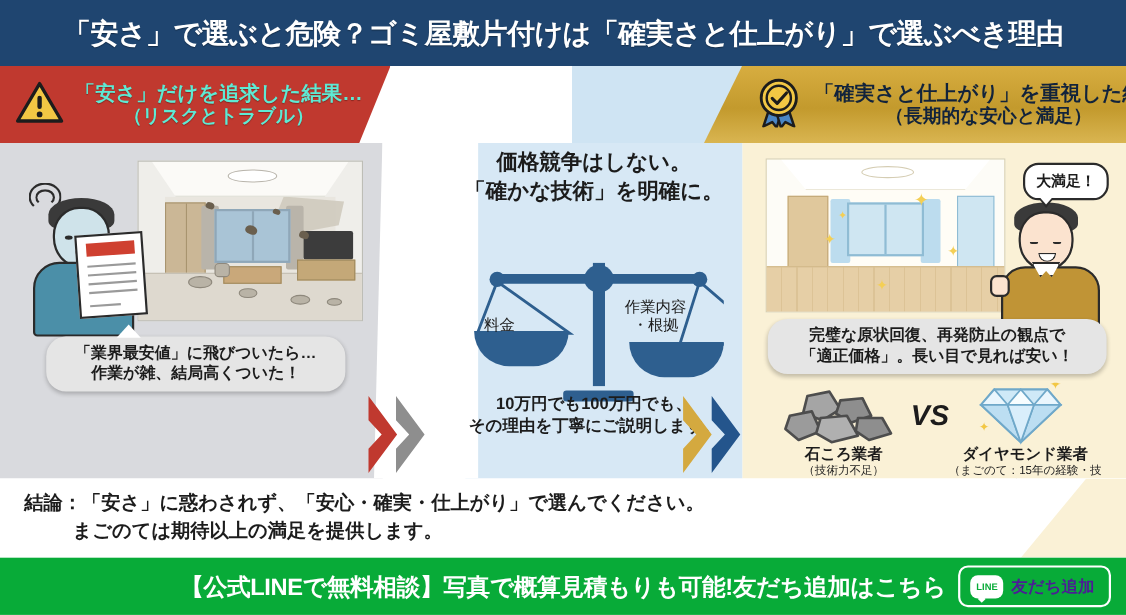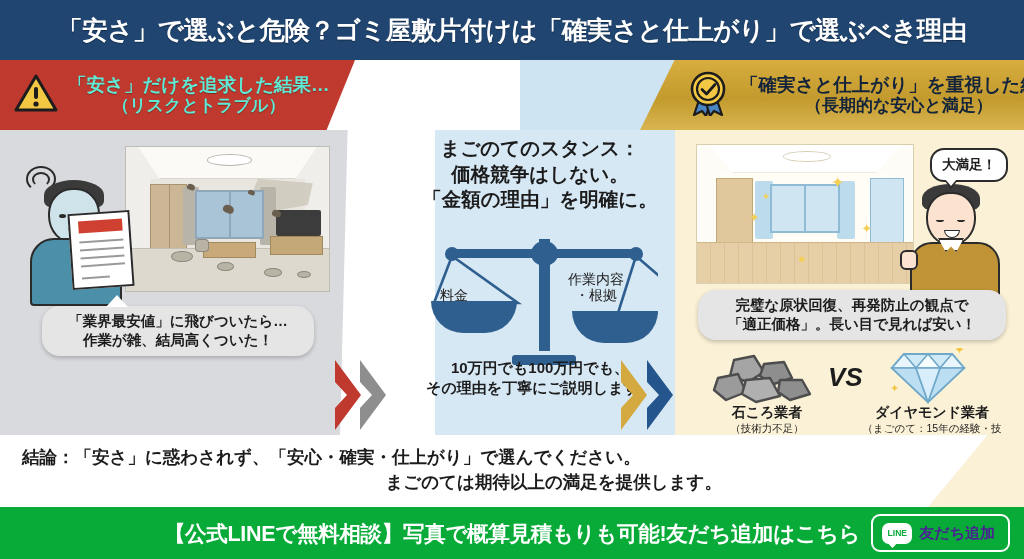--- a/index.html
+++ b/index.html
@@ -267,21 +267,21 @@
     background: #ffffff;
   }
   .conclusion .cshade {
     position:absolute; right:0; top:0; width: 96px; height: 72px; background:#faf1d6;
     clip-path: polygon(62% 0, 100% 0, 100% 100%, 0 100%);
   }
   .conclusion .ctext {
     position: absolute; left: 22px; top: 10px; width: 700px;
     color: #1c1c1c; font-size: 17.5px; font-weight: bold; line-height: 1.42;
   }
-  .conclusion .ctext .l2 { padding-left: 44px; text-align: right; }
+  .conclusion .ctext .l2 { padding-left: 44px; }
 
   
   .cta {
     position: absolute; left: 0; top: 507px; width: 1024px; height: 52px;
     background: #08ab38;
     display: flex; align-items: center; justify-content: center;
   }
   .cta .cta-text {
     color: #ffffff; font-size: 21.5px; font-weight: bold; white-space: nowrap;
     letter-spacing: -0.3px;
@@ -397,23 +397,22 @@
       </div>
     </div>
 
     <div class="bubble bubble-left">
       <span>「業界最安値」に飛びついたら…</span>
       <span>作業が雑、結局高くついた！</span>
     </div>
 
 
     <div class="mid-stance">
-      <div>まごのてのスタンス：</div>
       <div>価格競争はしない。</div>
-      <div>「金額の理由」を明確に。</div>
+      <div>「確かな技術」を明確に。</div>
     </div>
 
     <div class="scale-wrap">
       <div class="scale-beam"></div>
       <div class="scale-post"></div>
       <div class="scale-base"></div>
       <div class="scale-knob"></div>
       <svg style="position:absolute;left:0;top:0;width:230px;height:140px;" viewBox="0 0 230 140">
         <circle cx="24" cy="29" r="7" fill="#2e5f8f"></circle>
         <circle cx="208" cy="29" r="7" fill="#2e5f8f"></circle>

